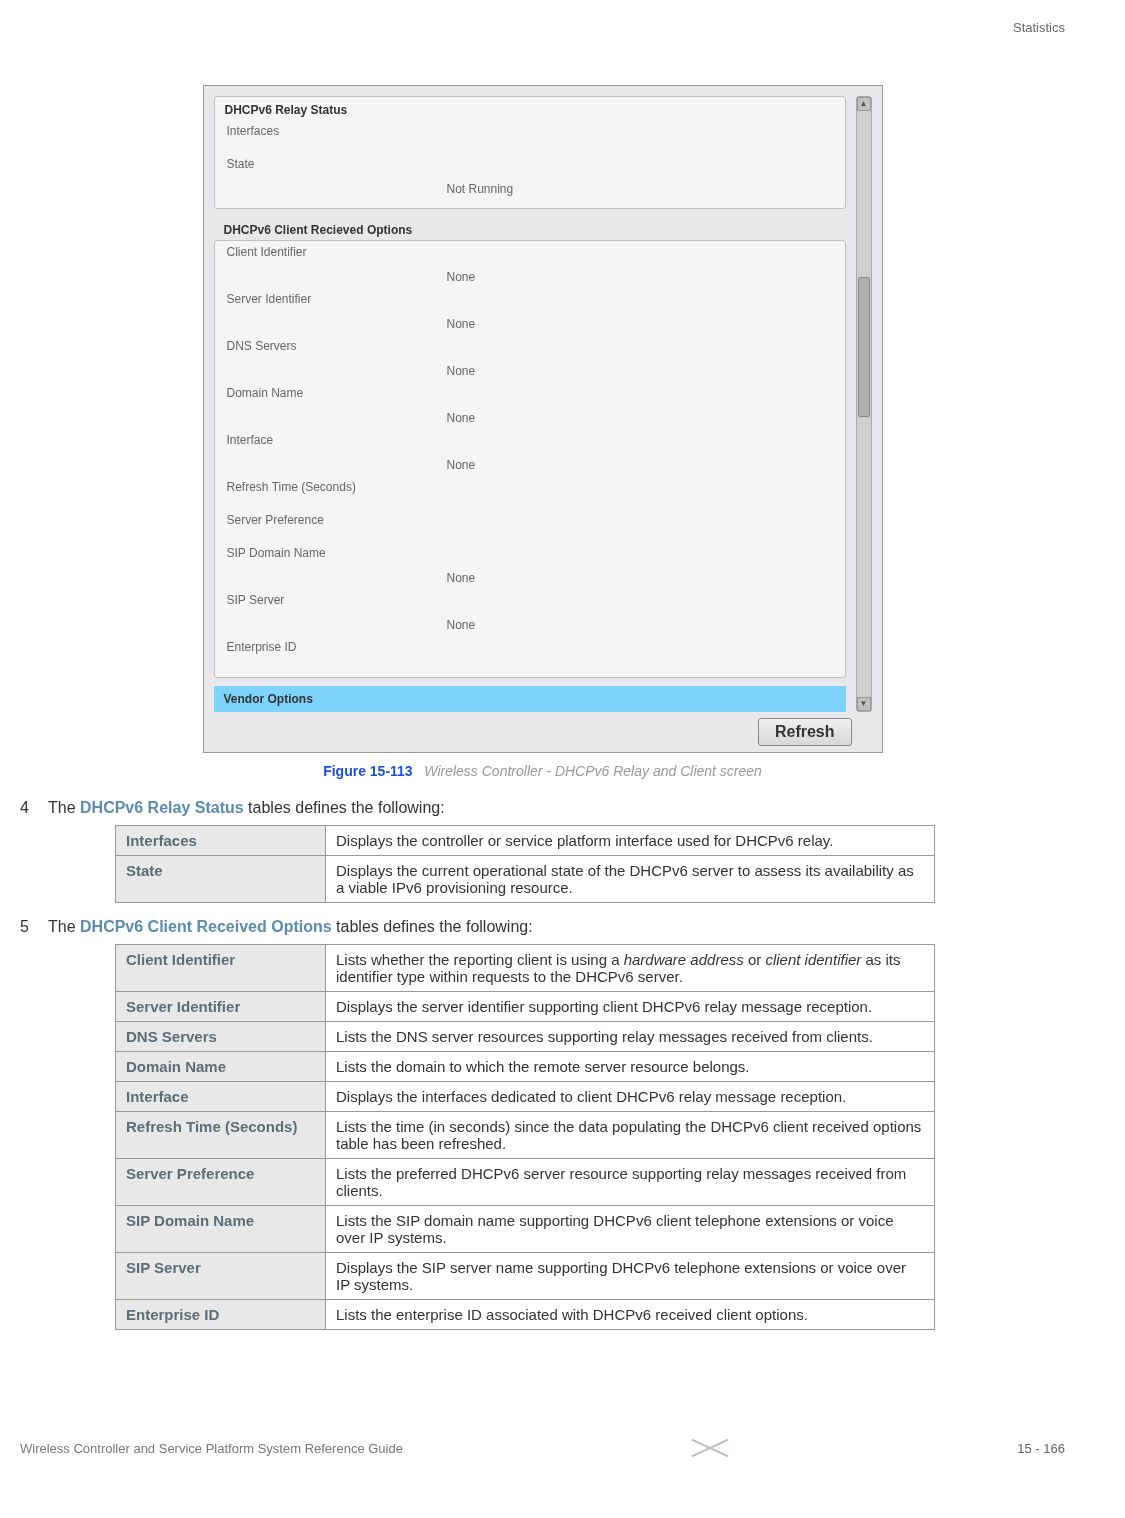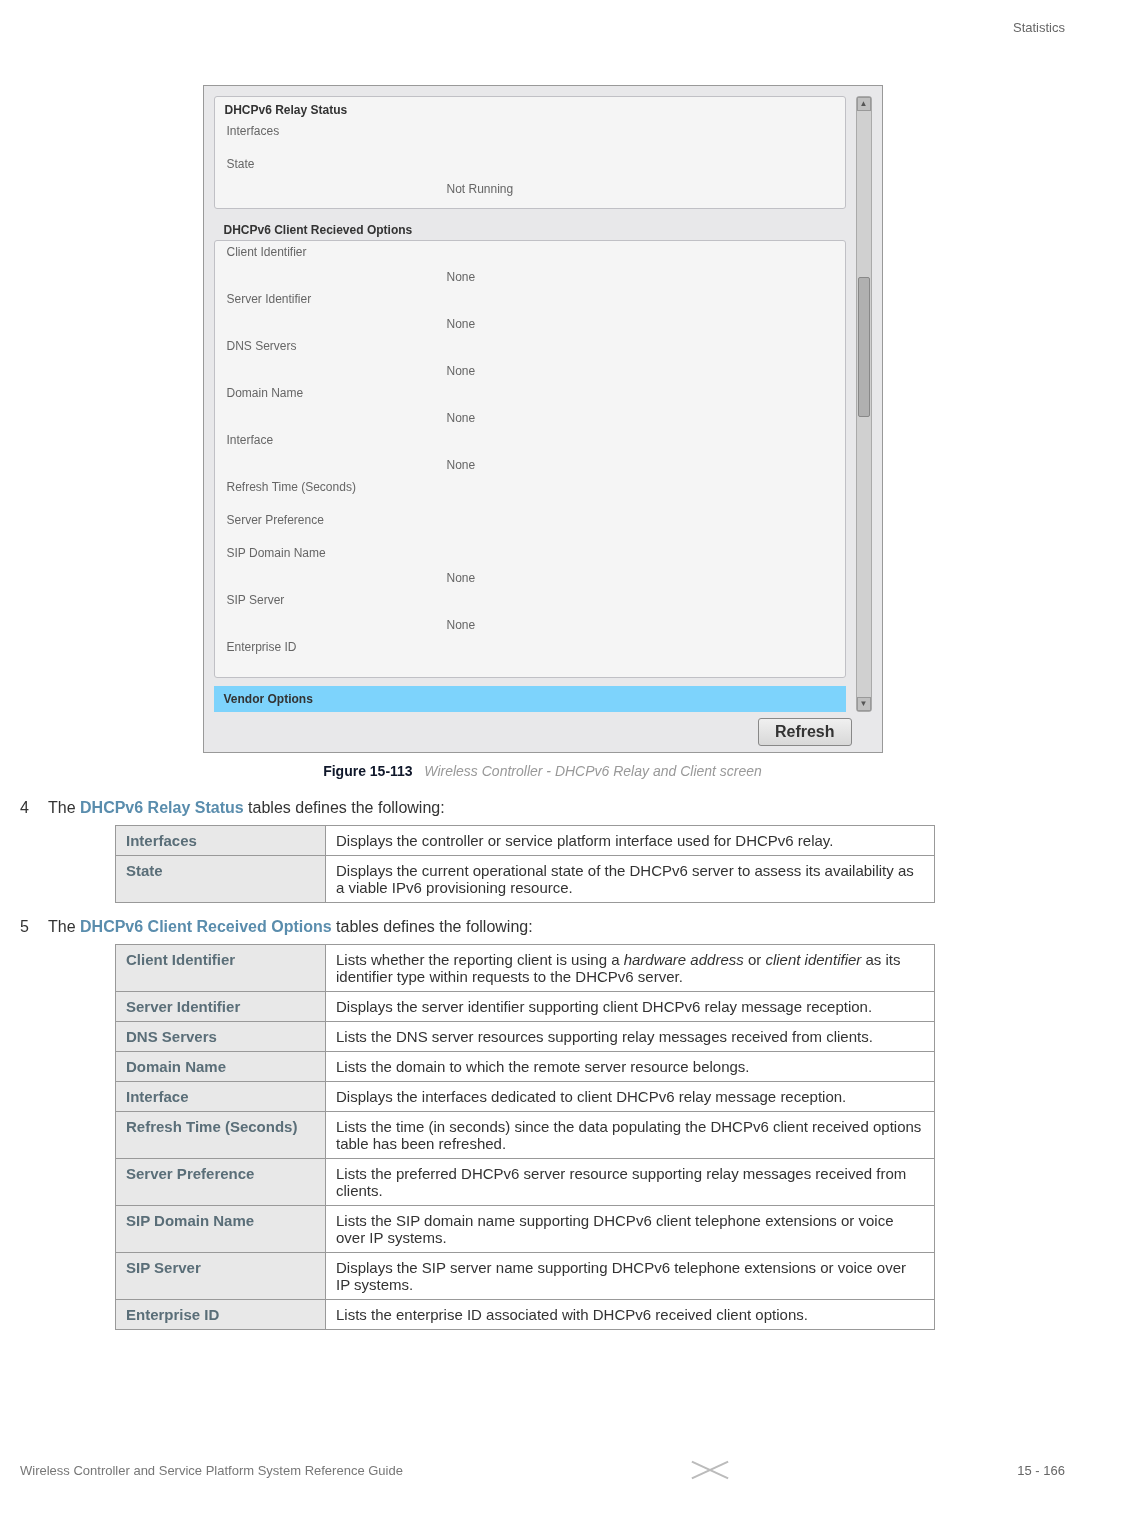--- a/index.html
+++ b/index.html
@@ -109,21 +109,21 @@
       font-weight: bold;
       color: #333;
     }
     .figure-caption {
       text-align: center;
       margin: 8px 0 20px;
       font-size: 14px;
     }
     .figure-bold {
       font-weight: bold;
-      color: #0f172a;
+      color: #1d4ed8;
     }
     .figure-italic {
       font-style: italic;
       color: #999;
     }
     .step-line {
       display: flex;
       align-items: baseline;
       gap: 10px;
       margin: 15px 0 8px;
@@ -155,21 +155,21 @@
       background: #e8e8e8;
       color: #5a6e78;
       font-weight: bold;
       width: 210px;
     }
     .italic {
       font-style: italic;
     }
     .footer {
       position: absolute;
-      bottom: 28px;
+      bottom: 50px;
       left: 20px;
       right: 60px;
       display: flex;
       justify-content: space-between;
       align-items: center;
       font-size: 13px;
       color: #777;
     }
     .footer-logo {
       width: 40px;

